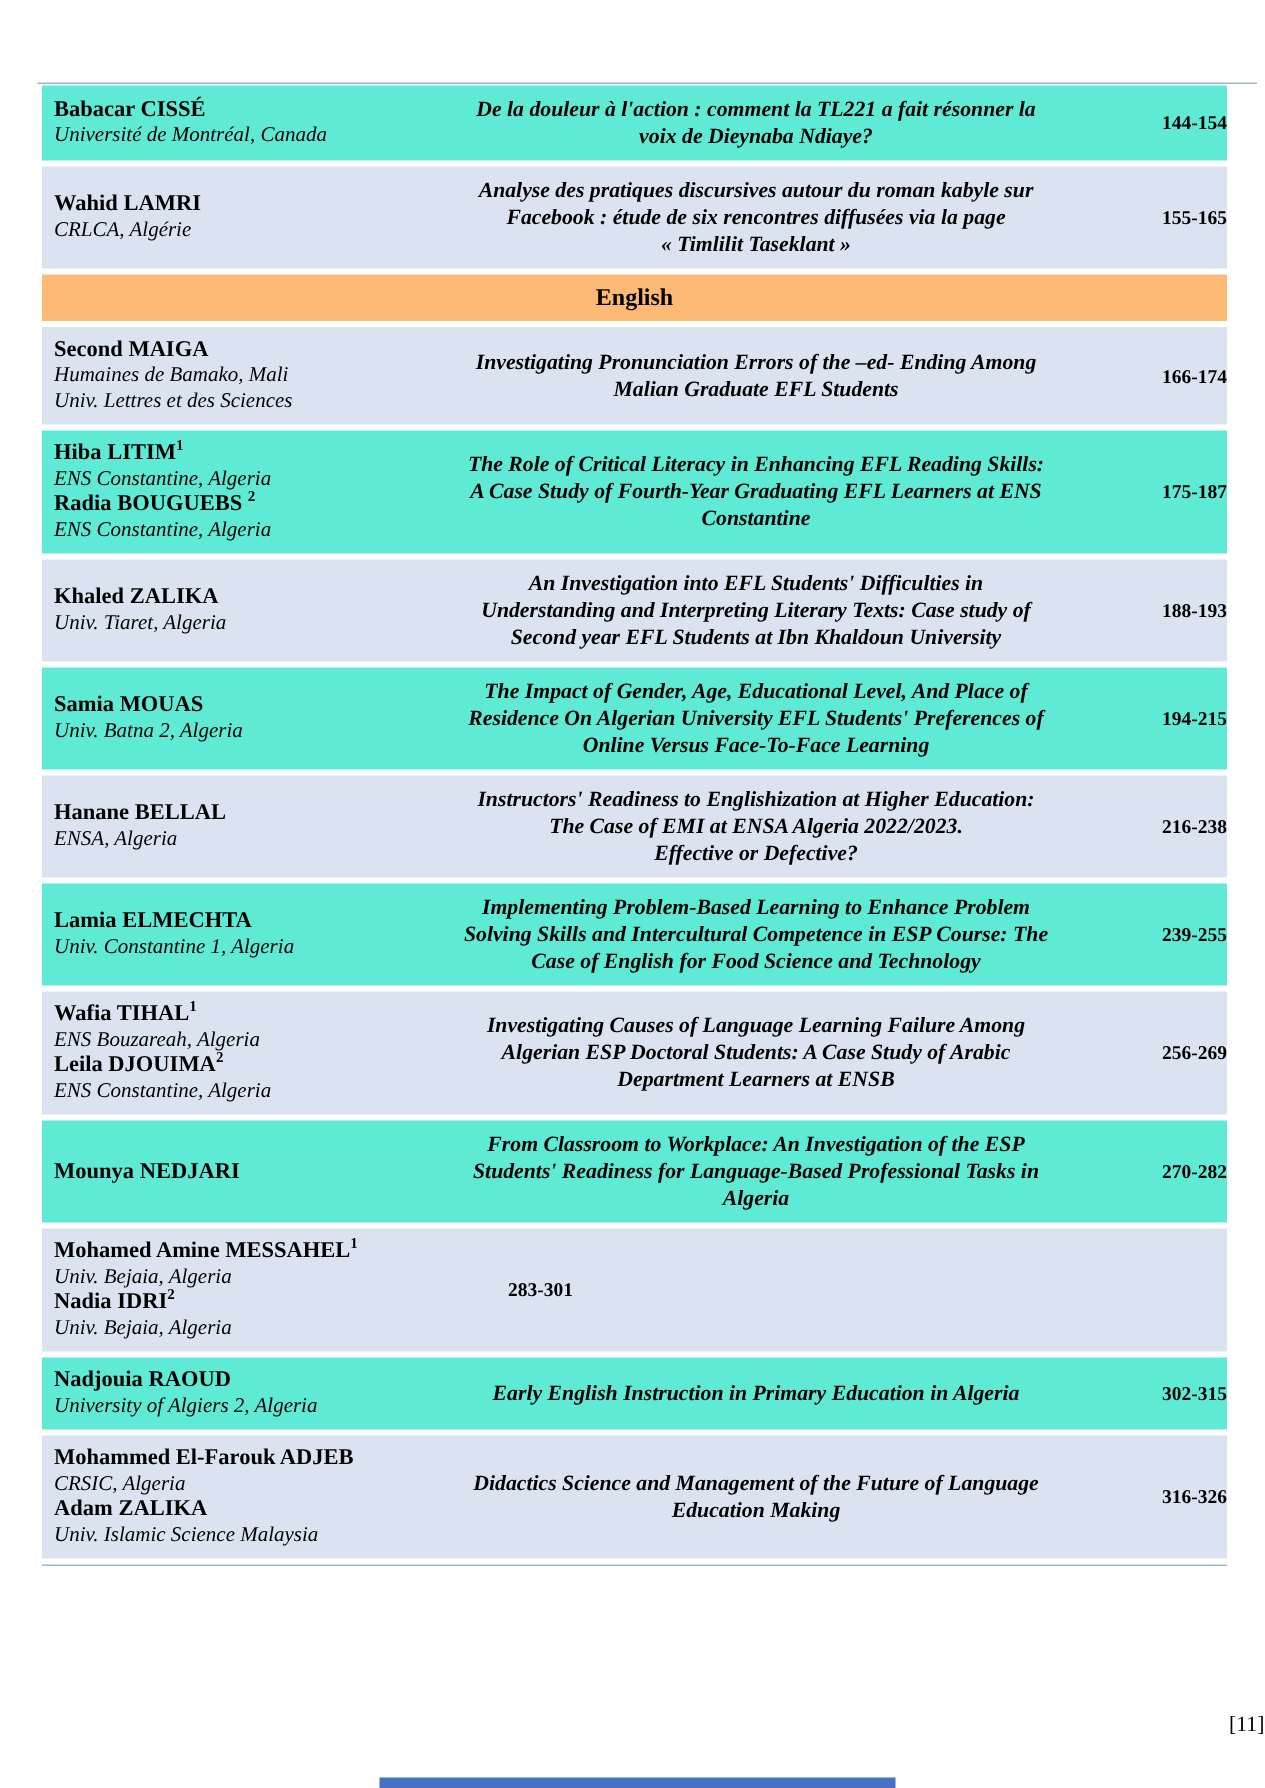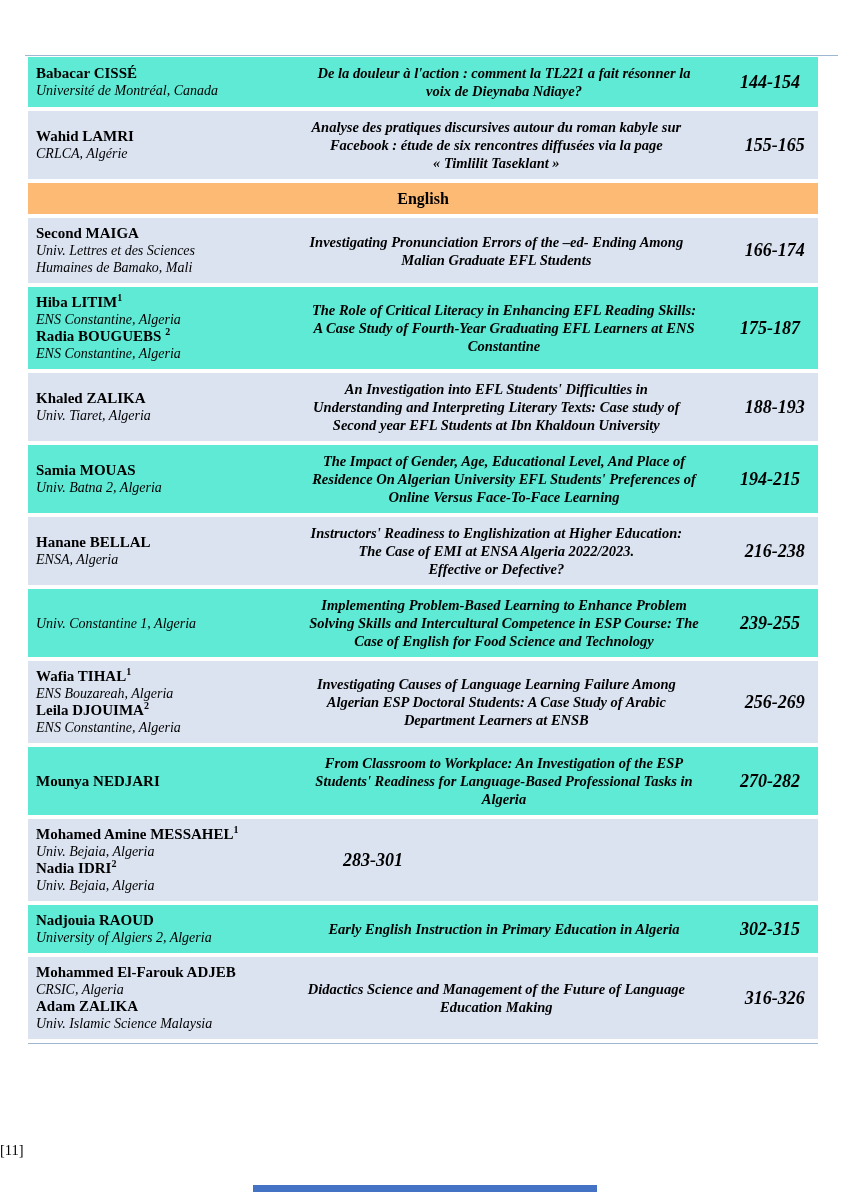--- a/index.html
+++ b/index.html
@@ -21,21 +21,21 @@
     position: absolute;
     left: 28px; top: 57px;
     width: 790px;
   }
   .row {
     display: flex;
     align-items: center;
     margin-bottom: 4px;
     padding: 7px 0;
   }
-  .row.blue { background: #dbe3f1; gap: 39px; }
+  .row.blue { background: #dbe3f1; }
   .row.white { background: #5eead4; }
   .section-row {
     background: #fdba74;
     height: 31px;
     margin-bottom: 4px;
     display: flex;
     align-items: center;
     justify-content: center;
   }
   .section-label {
@@ -65,36 +65,35 @@
     width: 436px;
     text-align: center;
     white-space: pre-line;
     font-weight: bold;
     font-style: italic;
     font-size: 14.5px;
     line-height: 18px;
   }
   .pages-cell {
     width: 96px;
-    text-align: center;
-    font-weight: bold;
-    font-size: 18px;
-    font-style: italic;
+    text-align: right;
+    font-weight: bold;
+    font-size: 13px;
   }
   .table-bottom-line {
     width: 100%;
     height: 1px;
     background: #9fb6d0;
     margin-top: 2px;
   }
   .page-number {
     position: absolute;
     left: 0; top: 1142px;
     width: 100%;
-    text-align: left;
+    text-align: right;
     font-size: 14.5px;
   }
   .bottom-bar {
     position: absolute;
     left: 253px; top: 1185px;
     width: 344px; height: 7px;
     background: #4472c4;
   }
 </style>
 </head>
@@ -122,22 +121,22 @@
 Facebook : étude de six rencontres diffusées via la page
 « Timlilit Taseklant »</div>
       <div class="pages-cell">155-165</div>
     </div>
     <div class="section-row">
       <span class="section-label">English</span>
     </div>
     <div class="row blue">
       <div class="author-cell">
         <div class="author-name">Second MAIGA</div>
+        <div class="author-affil">Humaines de Bamako, Mali</div>
         <div class="author-affil">Univ. Lettres et des Sciences</div>
-        <div class="author-affil">Humaines de Bamako, Mali</div>
       </div>
       <div class="title-cell">Investigating Pronunciation Errors of the –ed- Ending Among
 Malian Graduate EFL Students</div>
       <div class="pages-cell">166-174</div>
     </div>
     <div class="row white">
       <div class="author-cell">
         <div class="author-name">Hiba LITIM<sup>1</sup></div>
         <div class="author-affil">ENS Constantine, Algeria</div>
         <div class="author-name">Radia BOUGUEBS <sup>2</sup></div>
@@ -173,20 +172,21 @@
         <div class="author-name">Hanane BELLAL</div>
         <div class="author-affil">ENSA, Algeria</div>
       </div>
       <div class="title-cell">Instructors' Readiness to Englishization at Higher Education:
 The Case of EMI at ENSA Algeria 2022/2023.
 Effective or Defective?</div>
       <div class="pages-cell">216-238</div>
     </div>
     <div class="row white">
       <div class="author-cell">
+        <div class="author-name">Lamia ELMECHTA</div>
         <div class="author-affil">Univ. Constantine 1, Algeria</div>
       </div>
       <div class="title-cell">Implementing Problem-Based Learning to Enhance Problem
 Solving Skills and Intercultural Competence in ESP Course: The
 Case of English for Food Science and Technology</div>
       <div class="pages-cell">239-255</div>
     </div>
     <div class="row blue">
       <div class="author-cell">
         <div class="author-name">Wafia TIHAL<sup>1</sup></div>

